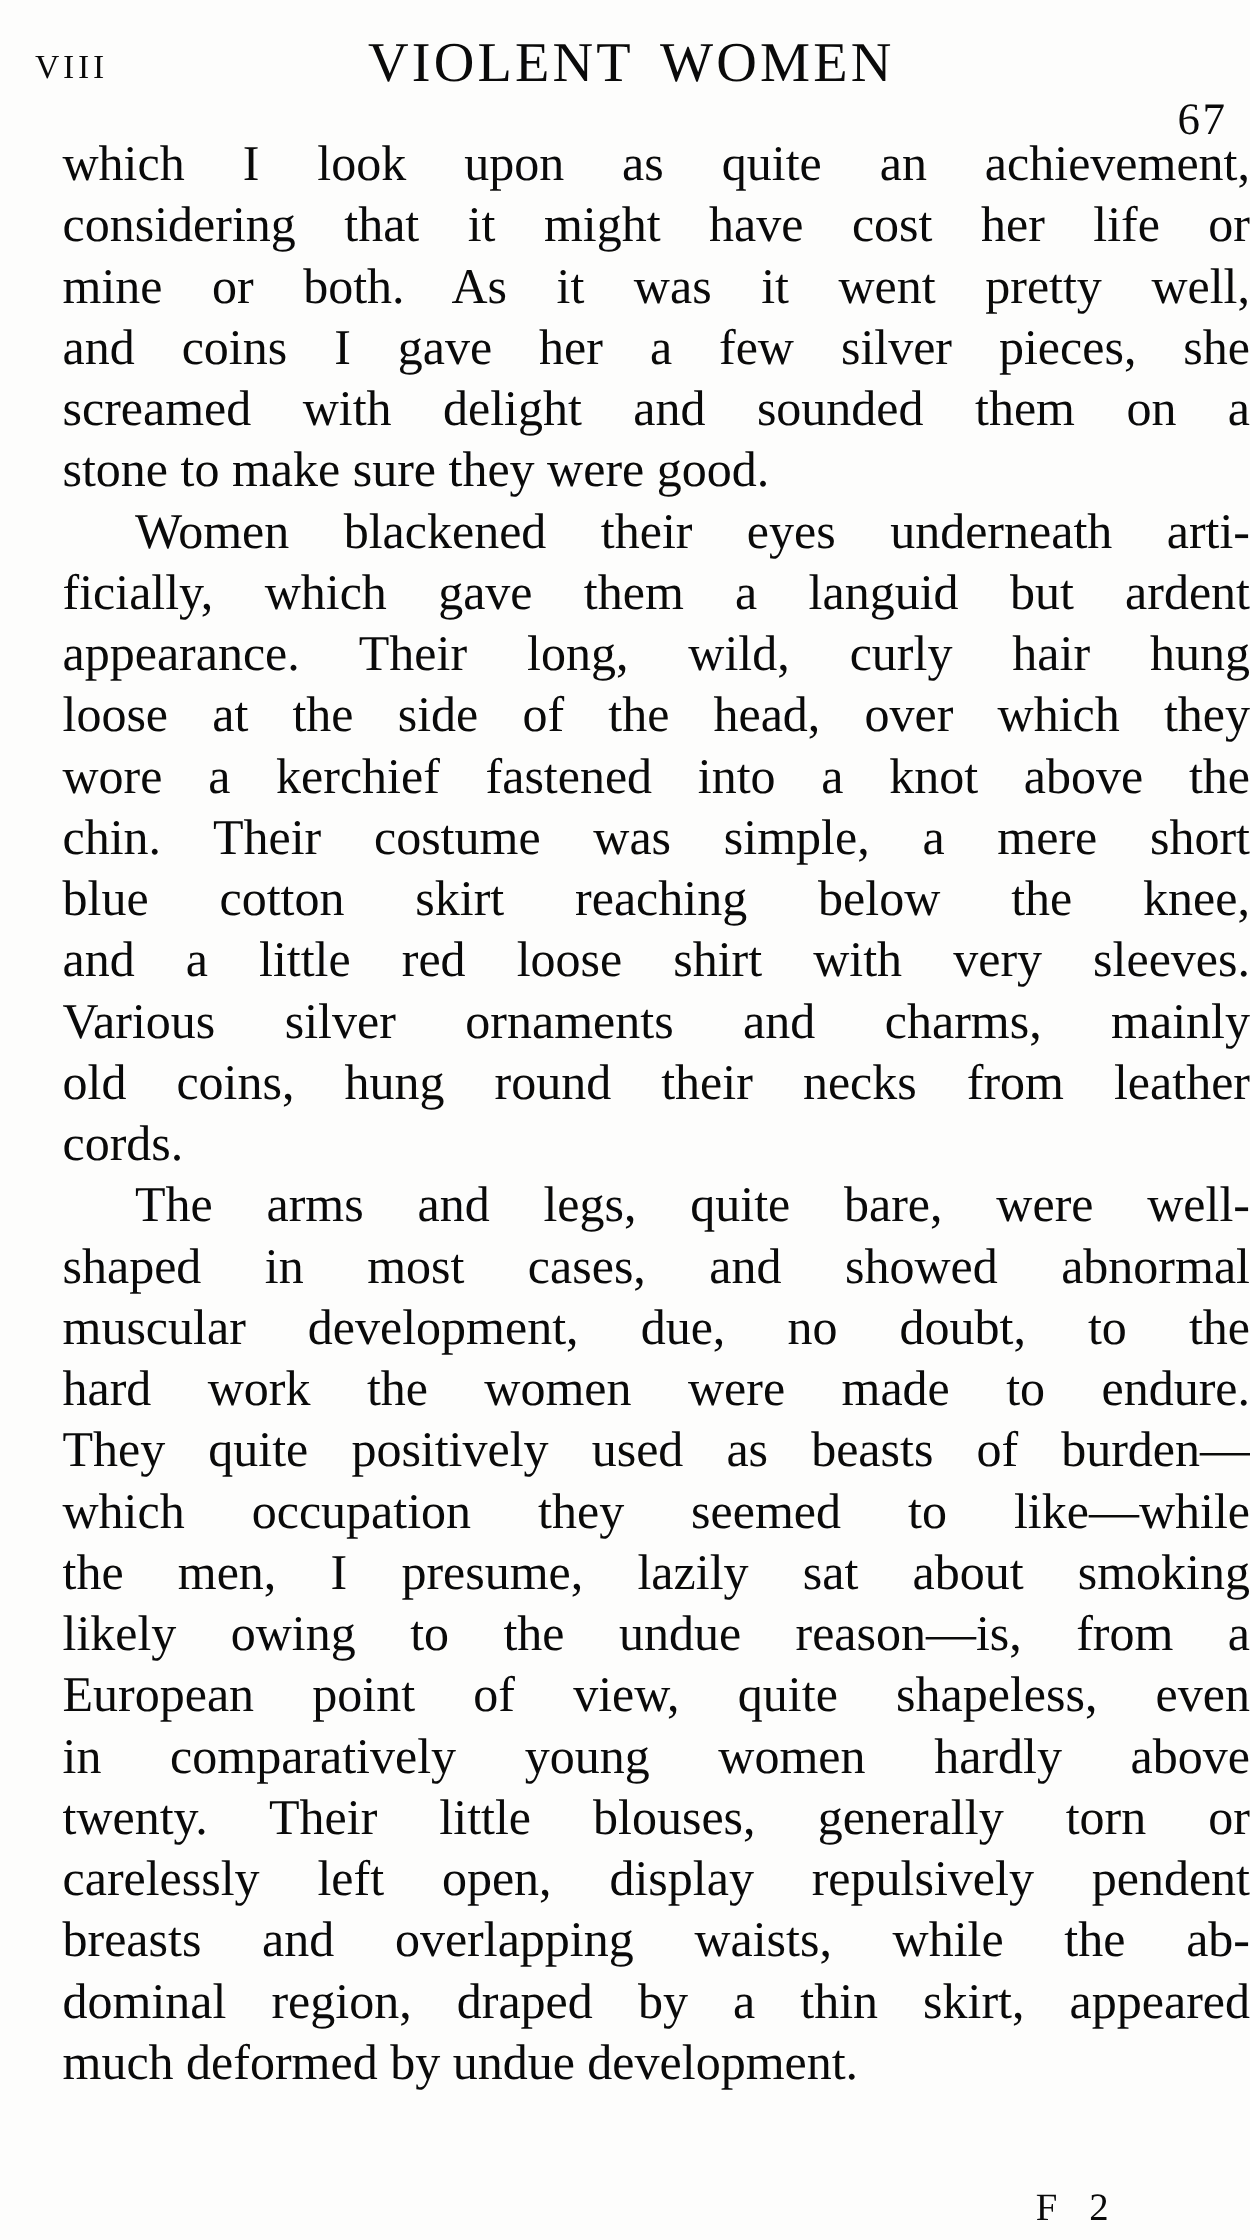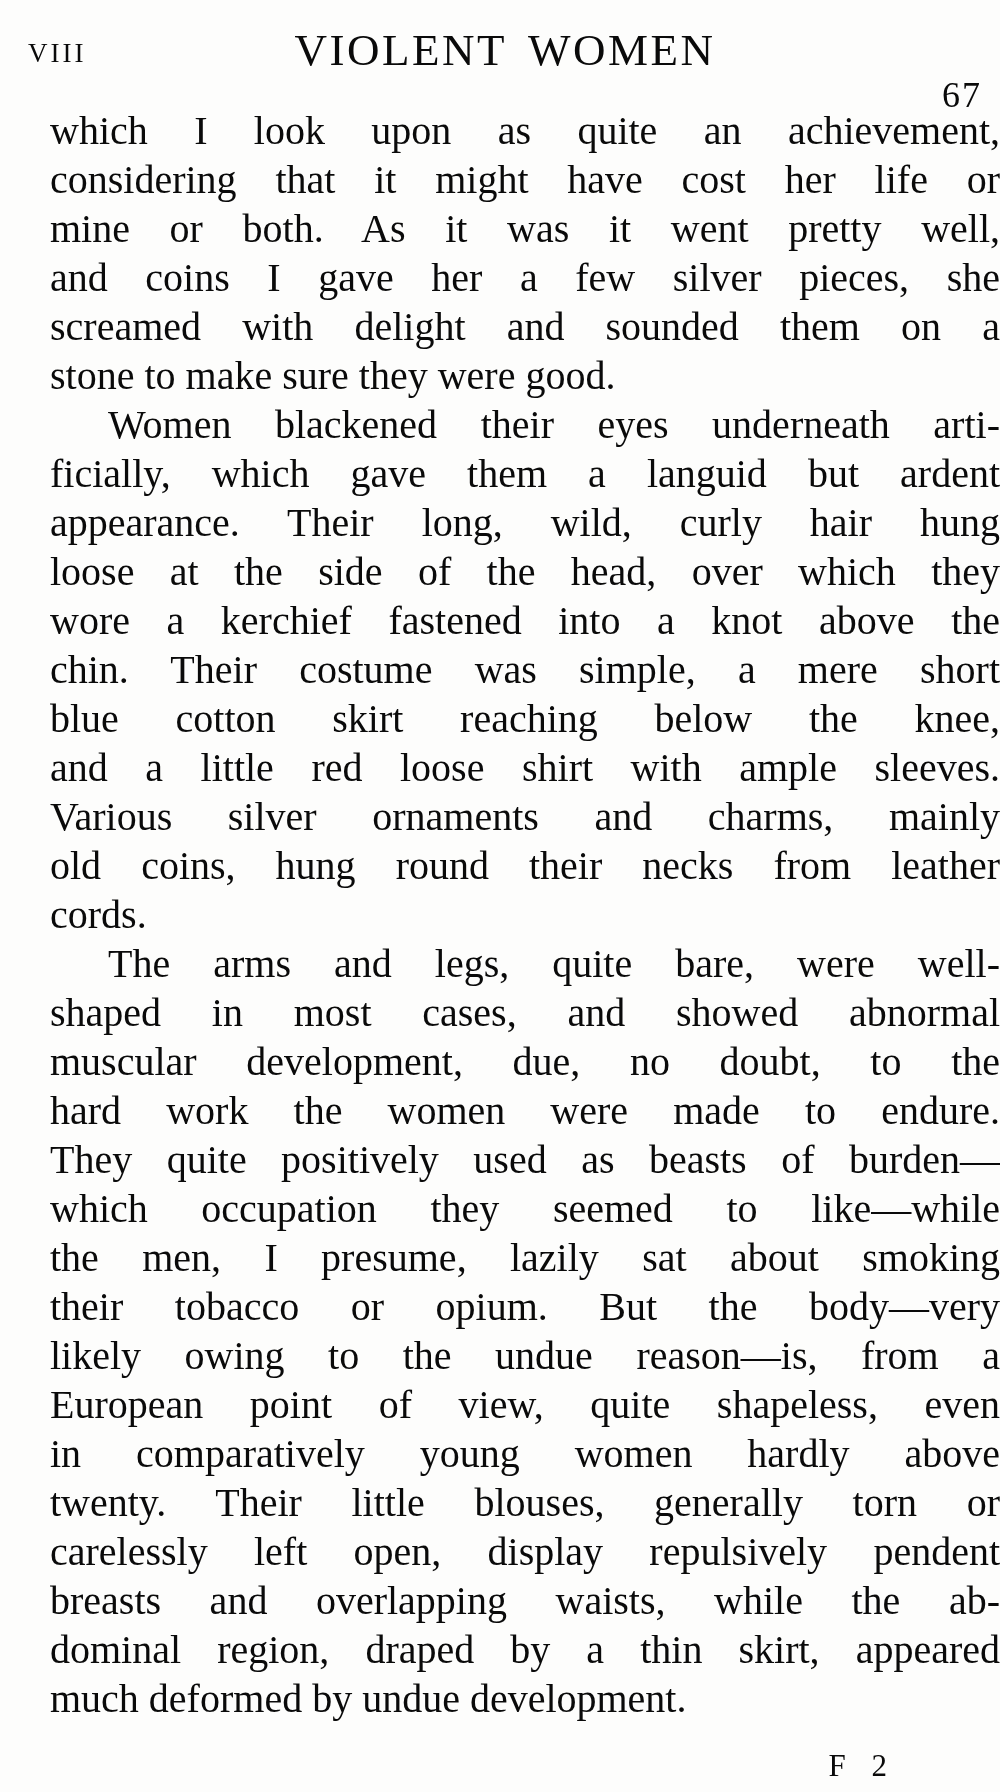--- a/index.html
+++ b/index.html
@@ -106,32 +106,31 @@
       <div class="line">and coins I gave her a few silver pieces, she</div>
       <div class="line">screamed with delight and sounded them on a</div>
       <div class="line line--end">stone to make sure they were good.</div>
       <div class="line line--indent">Women blackened their eyes underneath arti-</div>
       <div class="line">ficially, which gave them a languid but ardent</div>
       <div class="line">appearance.  Their long, wild, curly hair hung</div>
       <div class="line">loose at the side of the head, over which they</div>
       <div class="line">wore a kerchief fastened into a knot above the</div>
       <div class="line">chin.  Their costume was simple, a mere short</div>
       <div class="line">blue cotton skirt reaching below the knee,</div>
-      <div class="line">and a little red loose shirt with ample sleeves.</div>
+      <div class="line">and a little red loose shirt with very sleeves.</div>
       <div class="line">Various silver ornaments and charms, mainly</div>
       <div class="line">old coins, hung round their necks from leather</div>
       <div class="line line--end">cords.</div>
       <div class="line line--indent">The arms and legs, quite bare, were well-</div>
       <div class="line">shaped in most cases, and showed abnormal</div>
       <div class="line">muscular development, due, no doubt, to the</div>
       <div class="line">hard work the women were made to endure.</div>
       <div class="line">They quite positively used as beasts of burden—</div>
       <div class="line">which occupation they seemed to like—while</div>
       <div class="line">the men, I presume, lazily sat about smoking</div>
-      <div class="line">their tobacco or opium.  But the body—very</div>
       <div class="line">likely owing to the undue reason—is, from a</div>
       <div class="line">European point of view, quite shapeless, even</div>
       <div class="line">in comparatively young women hardly above</div>
       <div class="line">twenty.  Their little blouses, generally torn or</div>
       <div class="line">carelessly left open, display repulsively pendent</div>
       <div class="line">breasts and overlapping waists, while the ab-</div>
       <div class="line">dominal region, draped by a thin skirt, appeared</div>
       <div class="line line--end">much deformed by undue development.</div>
     </main>
 

